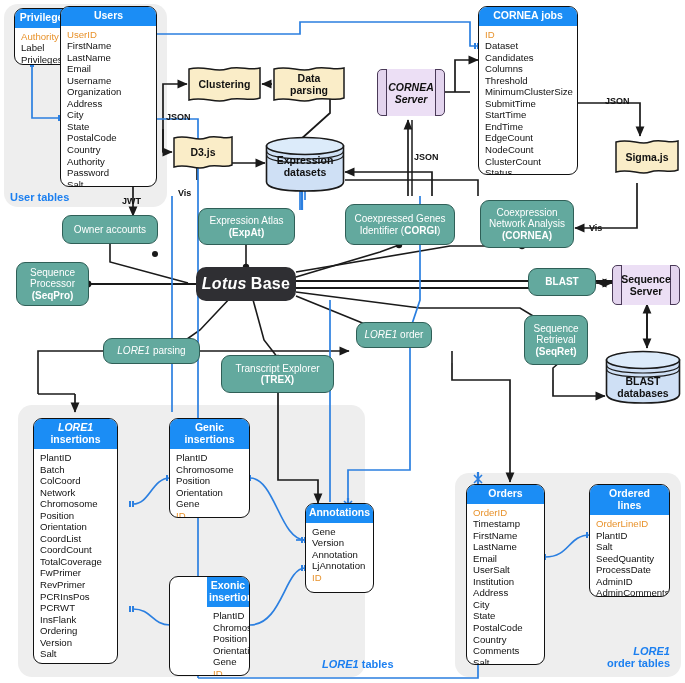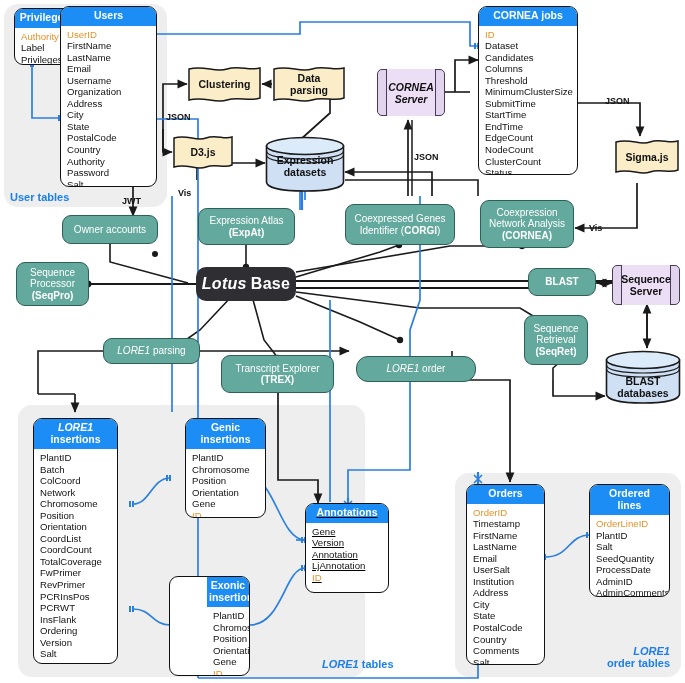--- a/index.html
+++ b/index.html
@@ -294,21 +294,21 @@
       <div class="f">PCRInsPos</div>
       <div class="f">PCRWT</div>
       <div class="f">InsFlank</div>
       <div class="f">Ordering</div>
       <div class="f">Version</div>
       <div class="f">Salt</div>
       <div class="f pk">IDKey</div>
     </div>
   </div>
 
-  <div class="ertable" style="left:169px;top:418px;width:81px;height:100px;margin-left:16px;">
+  <div class="ertable" style="left:169px;top:418px;width:81px;height:100px;">
     <div class="hdr">
       <span>Genic</span><br>
       <span>insertions</span>
     </div>
     <div class="fields">
       <div class="f">PlantID</div>
       <div class="f">Chromosome</div>
       <div class="f">Position</div>
       <div class="f">Orientation</div>
       <div class="f">Gene</div>
@@ -324,21 +324,21 @@
     <div class="fields">
       <div class="f">PlantID</div>
       <div class="f">Chromosome</div>
       <div class="f">Position</div>
       <div class="f">Orientation</div>
       <div class="f">Gene</div>
       <div class="f pk">ID</div>
     </div>
   </div>
 
-  <div class="ertable" style="left:305px;top:503px;width:84px;height:90px;text-decoration:underline;">
+  <div class="ertable" style="left:305px;top:503px;width:69px;height:90px;">
     <div class="hdr">Annotations</div>
     <div class="fields">
       <div class="f">Gene</div>
       <div class="f">Version</div>
       <div class="f">Annotation</div>
       <div class="f">LjAnnotation</div>
       <div class="f pk">ID</div>
     </div>
   </div>
 
@@ -506,21 +506,21 @@
   </div>
 
   <div class="teal" style="left:528px;top:268px;width:68px;height:28px;font-weight:bold;">
     <span>BLAST</span>
   </div>
 
   <div class="teal" style="left:103px;top:338px;width:97px;height:26px;">
     <span><i>LORE1</i><span> parsing</span></span>
   </div>
 
-  <div class="teal" style="left:356px;top:356px;width:120px;height:26px;border-radius:12px;">
+  <div class="teal" style="left:356px;top:322px;width:76px;height:26px;">
     <span><i>LORE1</i><span> order</span></span>
   </div>
 
   <div class="teal" style="left:221px;top:355px;width:113px;height:38px;">
     <span>
       <span>Transcript Explorer</span><br>
       <b>(TREX)</b>
     </span>
   </div>
 

